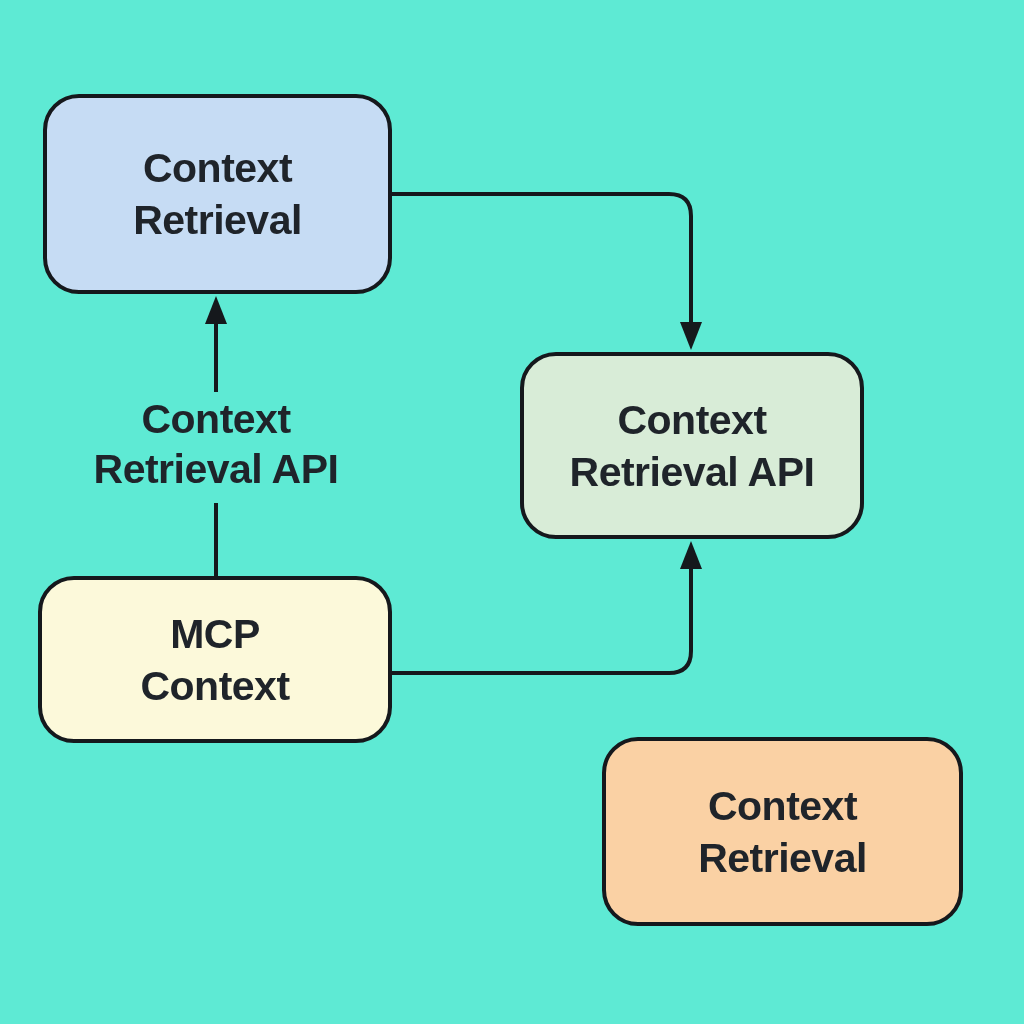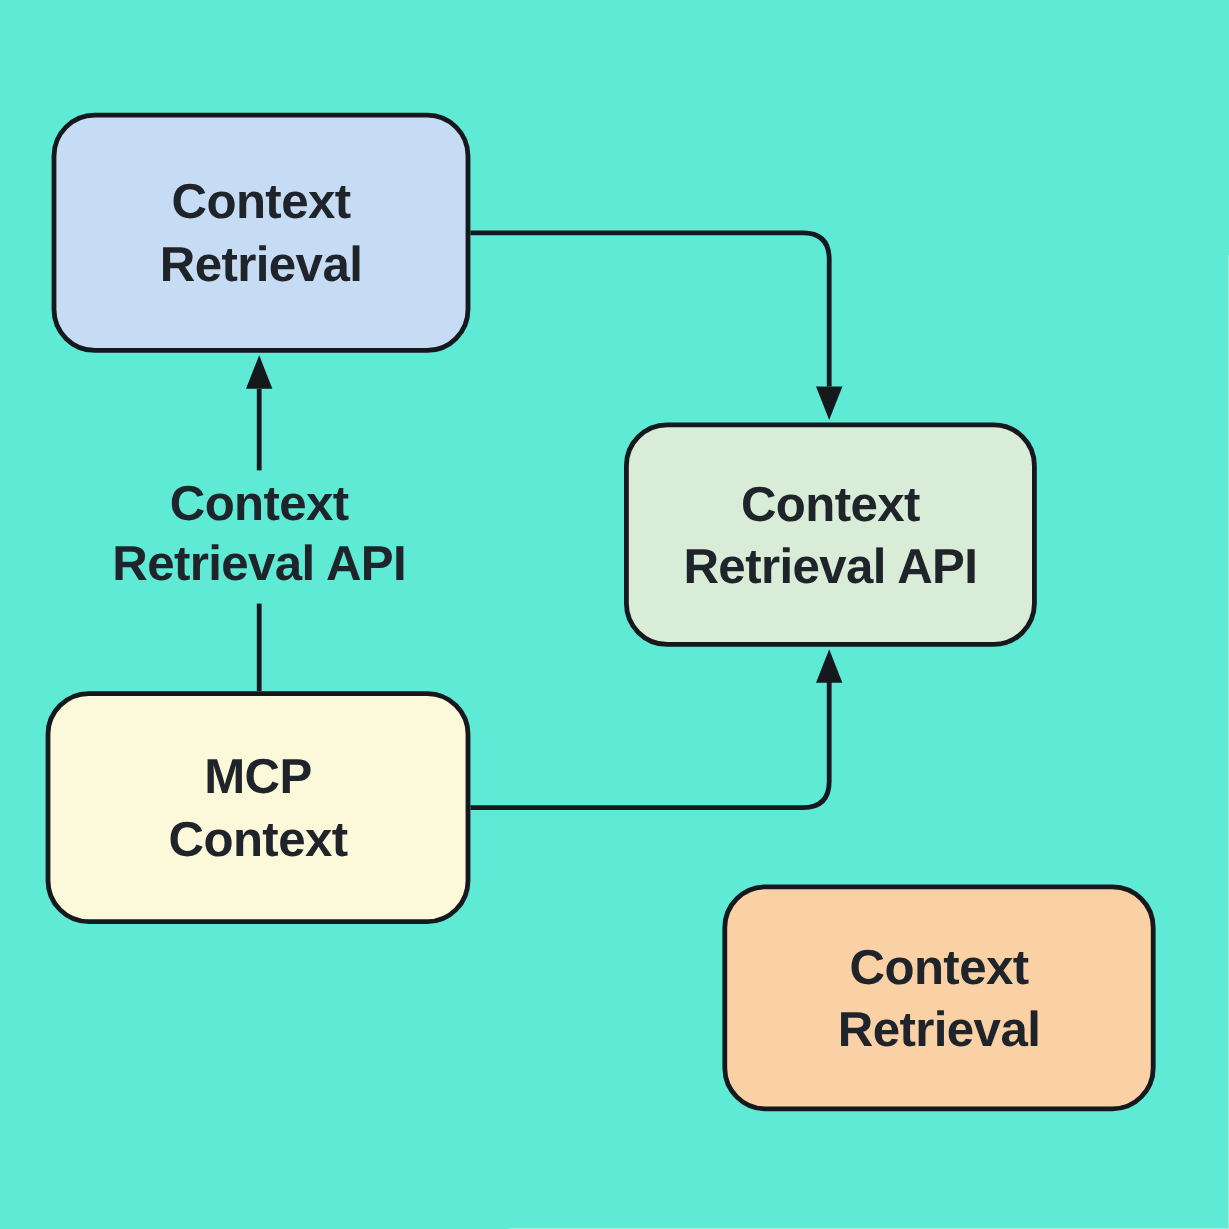--- a/index.html
+++ b/index.html
@@ -39,21 +39,21 @@
   .node-line { display: block; }
   #node-context-consumer {
     left: 43px; top: 94px; width: 349px; height: 200px;
     background: #c6dcf4;
   }
   #node-context-retrieval-api {
     left: 520px; top: 352px; width: 344px; height: 187px;
     background: #d8ecd7;
   }
   #node-mcp-schema {
-    left: 38px; top: 576px; width: 354px; height: 194px;
+    left: 38px; top: 576px; width: 354px; height: 167px;
     background: #fcf9da;
   }
   #node-context-provider {
     left: 602px; top: 737px; width: 361px; height: 189px;
     background: #fad1a4;
   }
   #edge-label {
     position: absolute;
     left: 41px; top: 394px; width: 350px;
     text-align: center;

